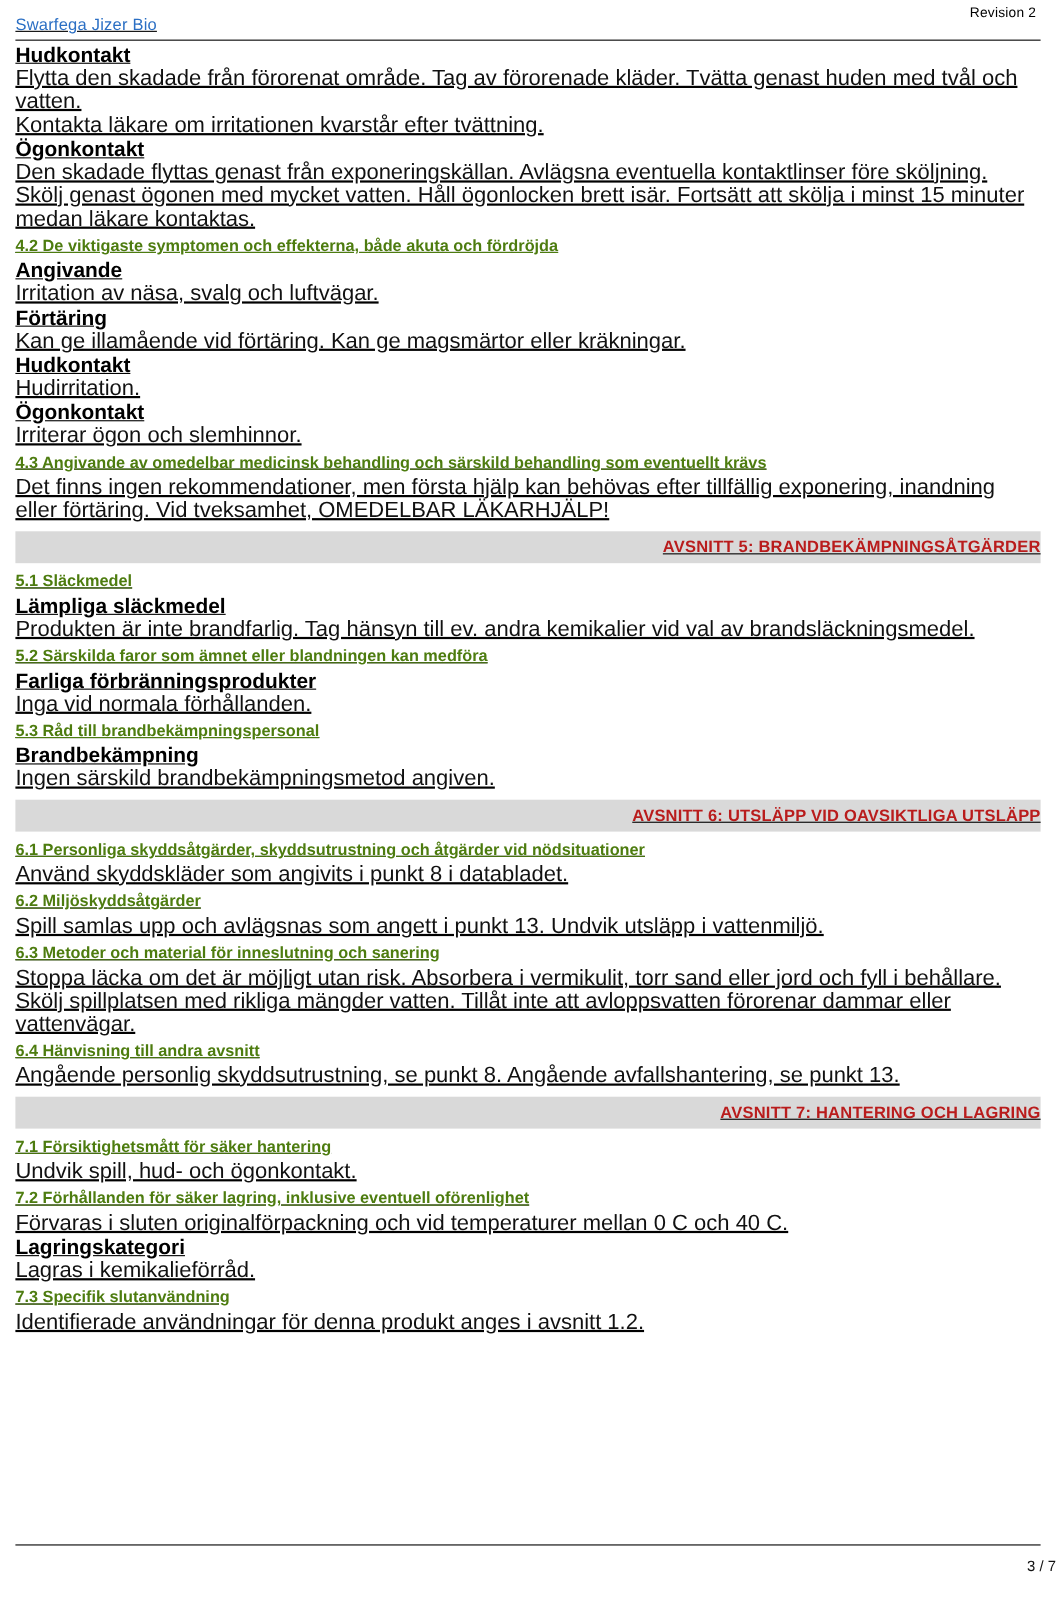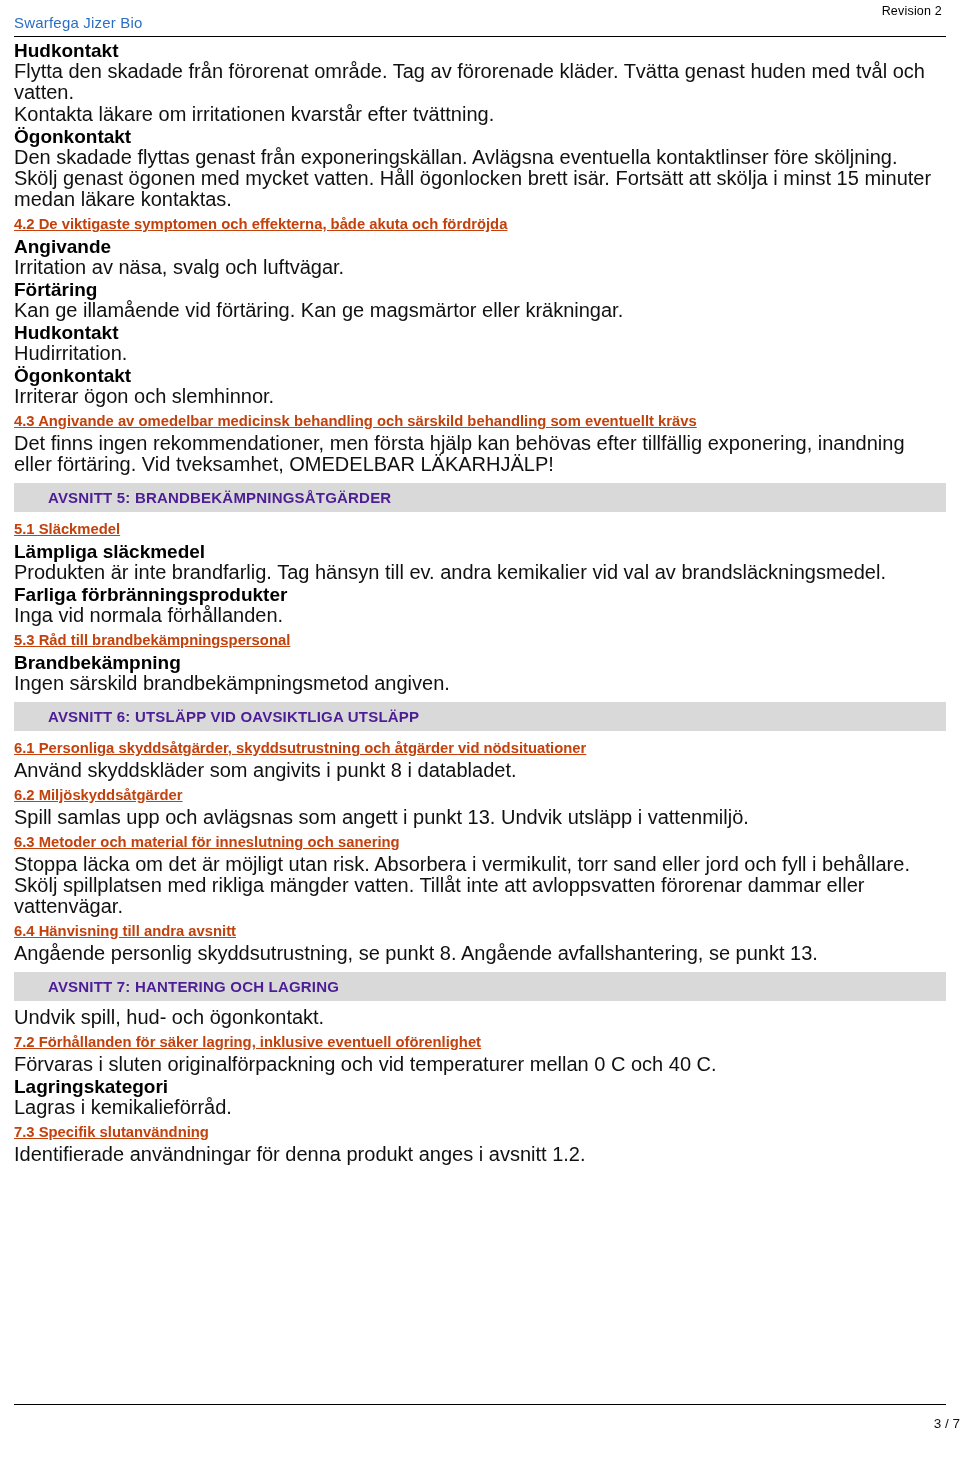--- a/index.html
+++ b/index.html
@@ -13,20 +13,21 @@
     font-family: "Liberation Sans", sans-serif;
     color: #000000;
     position: relative;
   }
   .page {
     position: relative;
     width: 960px;
     height: 1445px;
     box-sizing: border-box;
     padding: 0 14px;
+    text-decoration: underline;
   }
   .revision {
     position: absolute;
     top: 4px;
     right: 18px;
     font-size: 12.5px;
     color: #000;
     letter-spacing: 0.2px;
   }
   .doc-title {
@@ -55,33 +56,34 @@
     line-height: 20px;
     font-weight: bold;
     margin: 0;
     padding: 1px 0 0 0;
     color: #000000;
   }
   .link-head {
     font-size: 14.8px;
     line-height: 22px;
     font-weight: bold;
-    color: #c2410c;
+    color: #4d7c0f;
     text-decoration: underline;
     margin: 2px 0 1px 0;
     display: block;
   }
   .section-band {
     background: #d9d9d9;
-    color: #4c1d95;
+    color: #b91c1c;
     font-size: 15px;
     font-weight: bold;
     padding: 6px 0 6px 34px;
     margin: 7px 0 6px 0;
     letter-spacing: 0.2px;
+    text-align: right;
   }
   .footer {
     position: absolute;
     left: 0;
     right: 0;
     bottom: 14px;
     text-align: right;
     font-size: 13.5px;
     color: #111;
   }
@@ -119,35 +121,37 @@
       <div class="sub-head">Hudkontakt</div>
       <p class="body-text">Hudirritation.</p>
       <div class="sub-head">Ögonkontakt</div>
       <p class="body-text">Irriterar ögon och slemhinnor.</p>
       <a class="link-head">4.3 Angivande av omedelbar medicinsk behandling och särskild behandling som eventuellt krävs</a>
       <p class="body-text">Det finns ingen rekommendationer,  men första hjälp kan behövas efter tillfällig exponering,  inandning eller förtäring. Vid tveksamhet,  OMEDELBAR LÄKARHJÄLP!</p>
       <div class="section-band">AVSNITT 5: BRANDBEKÄMPNINGSÅTGÄRDER</div>
       <a class="link-head">5.1 Släckmedel</a>
       <div class="sub-head">Lämpliga släckmedel</div>
       <p class="body-text">Produkten är inte brandfarlig. Tag hänsyn till ev. andra kemikalier vid val av brandsläckningsmedel.</p>
+      <a class="link-head">5.2 Särskilda faror som ämnet eller blandningen kan medföra</a>
       <div class="sub-head">Farliga förbränningsprodukter</div>
       <p class="body-text">Inga vid normala förhållanden.</p>
       <a class="link-head">5.3 Råd till brandbekämpningspersonal</a>
       <div class="sub-head">Brandbekämpning</div>
       <p class="body-text">Ingen särskild brandbekämpningsmetod angiven.</p>
       <div class="section-band">AVSNITT 6: UTSLÄPP VID OAVSIKTLIGA UTSLÄPP</div>
       <a class="link-head">6.1 Personliga skyddsåtgärder, skyddsutrustning och åtgärder vid nödsituationer</a>
       <p class="body-text">Använd skyddskläder som angivits i punkt 8 i databladet.</p>
       <a class="link-head">6.2 Miljöskyddsåtgärder</a>
       <p class="body-text">Spill samlas upp och avlägsnas som angett i punkt 13. Undvik utsläpp i vattenmiljö.</p>
       <a class="link-head">6.3 Metoder och material för inneslutning och sanering</a>
       <p class="body-text">Stoppa läcka om det är möjligt utan risk.   Absorbera i vermikulit,  torr sand eller jord och fyll i behållare.  Skölj spillplatsen med rikliga mängder vatten.  Tillåt inte att avloppsvatten förorenar dammar eller vattenvägar.</p>
       <a class="link-head">6.4 Hänvisning till andra avsnitt</a>
       <p class="body-text">Angående personlig skyddsutrustning,  se punkt 8. Angående avfallshantering,  se punkt 13.</p>
       <div class="section-band">AVSNITT 7: HANTERING OCH LAGRING</div>
+      <a class="link-head">7.1 Försiktighetsmått för säker hantering</a>
       <p class="body-text">Undvik spill,  hud- och ögonkontakt.</p>
       <a class="link-head">7.2 Förhållanden för säker lagring, inklusive eventuell oförenlighet</a>
       <p class="body-text">Förvaras i sluten originalförpackning och vid temperaturer mellan 0 C och 40 C.</p>
       <div class="sub-head">Lagringskategori</div>
       <p class="body-text">Lagras i kemikalieförråd.</p>
       <a class="link-head">7.3 Specifik slutanvändning</a>
       <p class="body-text">Identifierade användningar för denna produkt anges i avsnitt 1.2.</p>
     </div>
 
   <div class="footer-rule"></div>

